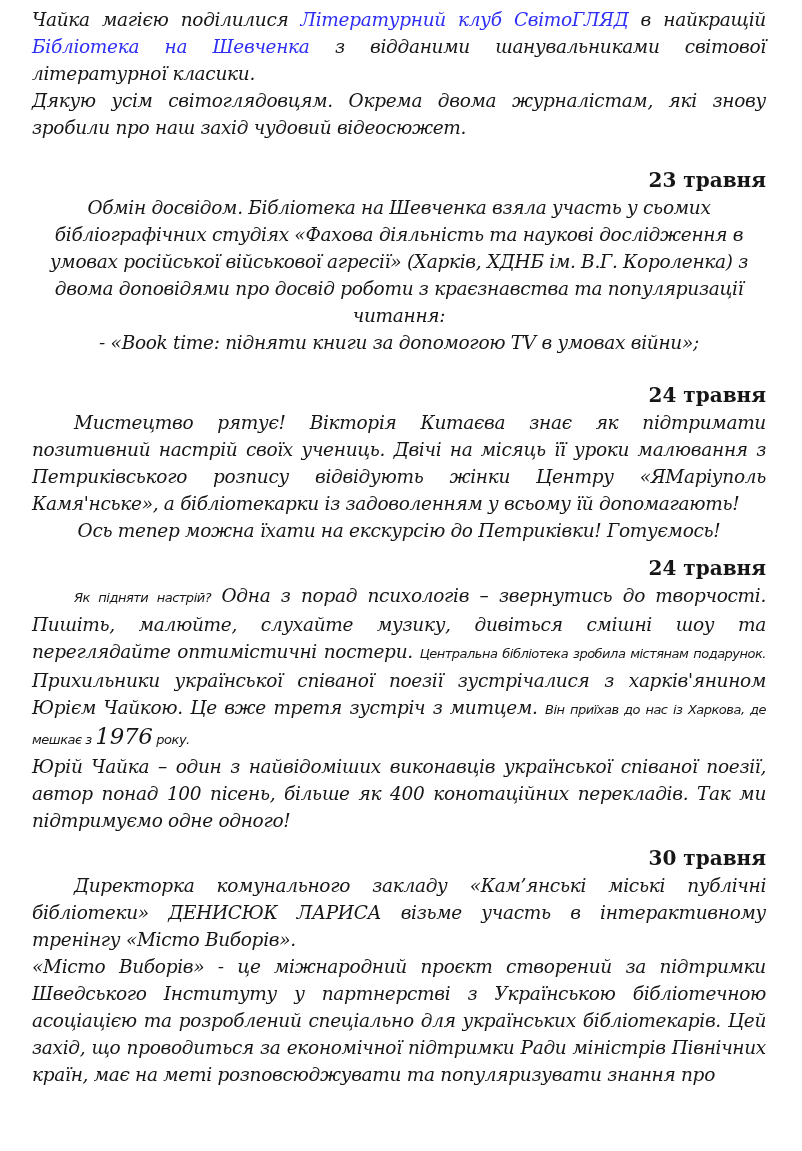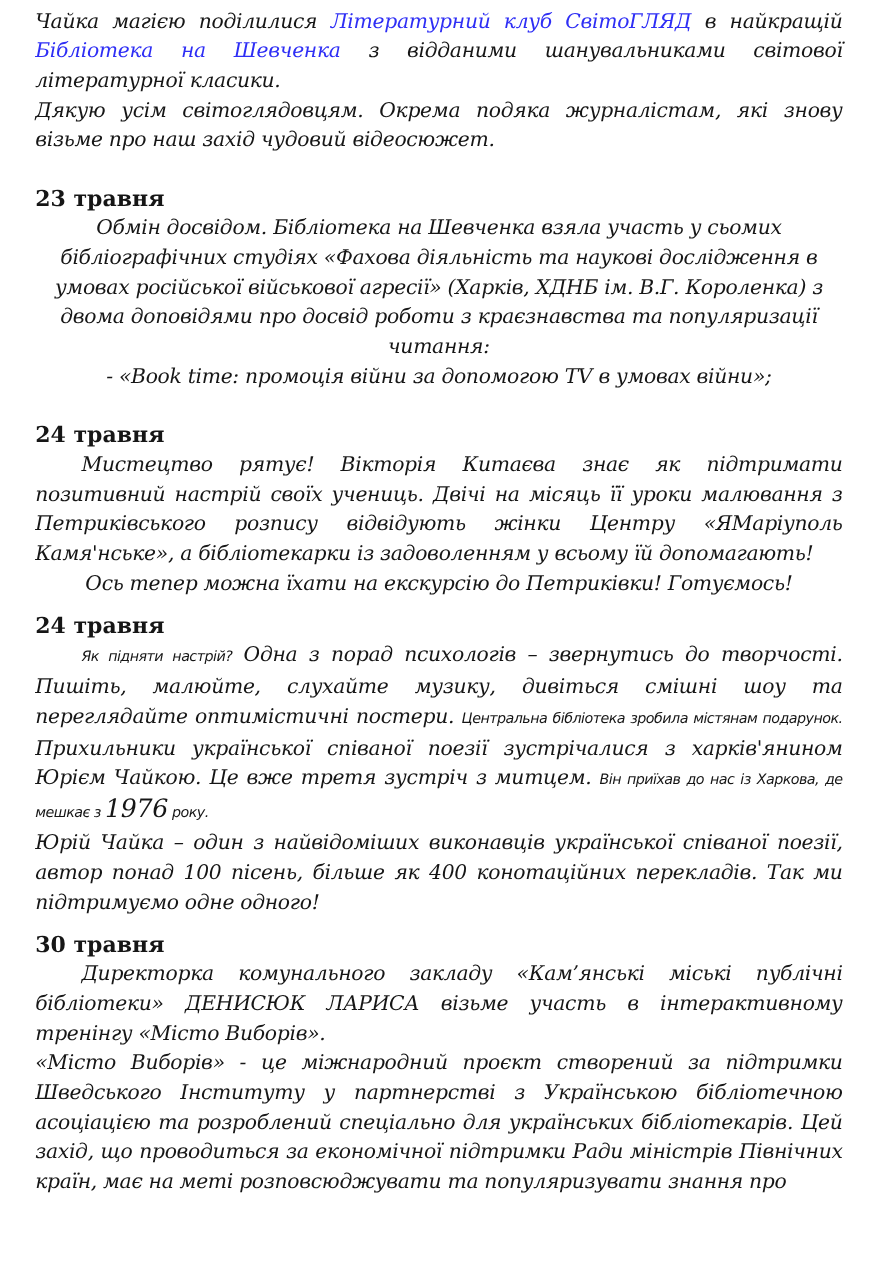--- a/index.html
+++ b/index.html
@@ -27,21 +27,21 @@
   .para.left { text-align: center; }
   .para.indent { text-indent: 42px; }
   .heading {
     margin: 0;
     font-family: "DejaVu Serif", "Liberation Serif", serif;
     font-style: normal;
     font-weight: bold;
     font-size: 20px;
     line-height: 27px;
     letter-spacing: 0;
-    text-align: left;
+    text-align: right;
   }
   .spacer-large { height: 26px; }
   .spacer-small { height: 11px; }
   .seg-serif { font-family: "DejaVu Serif", "Liberation Serif", serif; font-style: italic; }
   .seg-upright { font-family: "DejaVu Serif", "Liberation Serif", serif; font-style: normal; }
   .seg-sans {
     font-family: "DejaVu Sans", "Liberation Sans", sans-serif;
     font-style: italic;
     font-size: 13px;
     letter-spacing: -0.5px;
@@ -63,25 +63,25 @@
     color: var(--heart-color, #e8372c);
     font-size: 21px;
   }
 </style>
 </head>
 <body>
 
 <main id="page" style="background: rgb(255, 255, 255); color: rgb(22, 22, 22);">
   <div id="doc">
       <p class="para justify"><span class="seg-serif">Чайка магією поділилися </span><a href="#" class="seg-link">Літературний клуб СвітоГЛЯД</a><span class="seg-serif"> в найкращій </span><a href="#" class="seg-link">Бібліотека на Шевченка</a><span class="seg-serif"> з відданими шанувальниками світової літературної класики.</span></p>
-      <p class="para justify"><span class="seg-serif">Дякую усім світоглядовцям. Окрема подяка журналістам, які знову візьме про наш захід чудовий відеосюжет.</span></p>
+      <p class="para justify"><span class="seg-serif">Дякую усім світоглядовцям. Окрема двома журналістам, які знову зробили про наш захід чудовий відеосюжет.</span></p>
       <div class="spacer-large"></div>
       <h2 class="heading">23 травня</h2>
       <p class="para left"><span class="seg-serif">Обмін досвідом. Бібліотека на Шевченка взяла участь у сьомих бібліографічних студіях «Фахова діяльність та наукові дослідження в умовах російської військової агресії» (Харків, ХДНБ ім. В.Г. Короленка) з двома доповідями про досвід роботи з краєзнавства та популяризації читання:</span></p>
-      <p class="para left"><span class="seg-serif">- «Book time: промоція війни за допомогою TV в умовах війни»;</span></p>
+      <p class="para left"><span class="seg-serif">- «Book time: підняти книги за допомогою TV в умовах війни»;</span></p>
       <div class="spacer-large"></div>
       <h2 class="heading">24 травня</h2>
       <p class="para justify indent"><span class="seg-serif">Мистецтво рятує! Вікторія Китаєва знає як підтримати позитивний настрій своїх учениць. Двічі на місяць її уроки малювання з Петриківського розпису відвідують жінки Центру «ЯМаріуполь Камя'нське», а бібліотекарки із задоволенням у всьому їй допомагають!</span></p>
       <p class="para left"><span class="seg-serif">Ось тепер можна їхати на екскурсію до Петриківки! Готуємось!</span></p>
       <div class="spacer-small"></div>
       <h2 class="heading">24 травня</h2>
       <p class="para justify indent"><span class="seg-sans">Як підняти настрій?</span><span class="seg-serif"> Одна з порад психологів – звернутись до творчості. Пишіть, малюйте, слухайте музику, дивіться смішні шоу та переглядайте оптимістичні постери.  </span><span class="seg-sans">Центральна бібліотека зробила містянам подарунок.</span><span class="seg-serif"> Прихильники української співаної поезії зустрічалися з харків'янином Юрієм Чайкою. Це вже третя зустріч з митцем.  </span><span class="seg-sans">Він приїхав до нас із Харкова, де мешкає з </span><span class="seg-serif-large">1976</span><span class="seg-sans"> року.</span></p>
       <p class="para justify"><span class="seg-serif">Юрій Чайка – один з найвідоміших виконавців української співаної поезії, автор понад 100 пісень, більше як 400 конотаційних перекладів. Так ми підтримуємо одне одного!</span></p>
       <div class="spacer-small"></div>
       <h2 class="heading">30 травня</h2>

